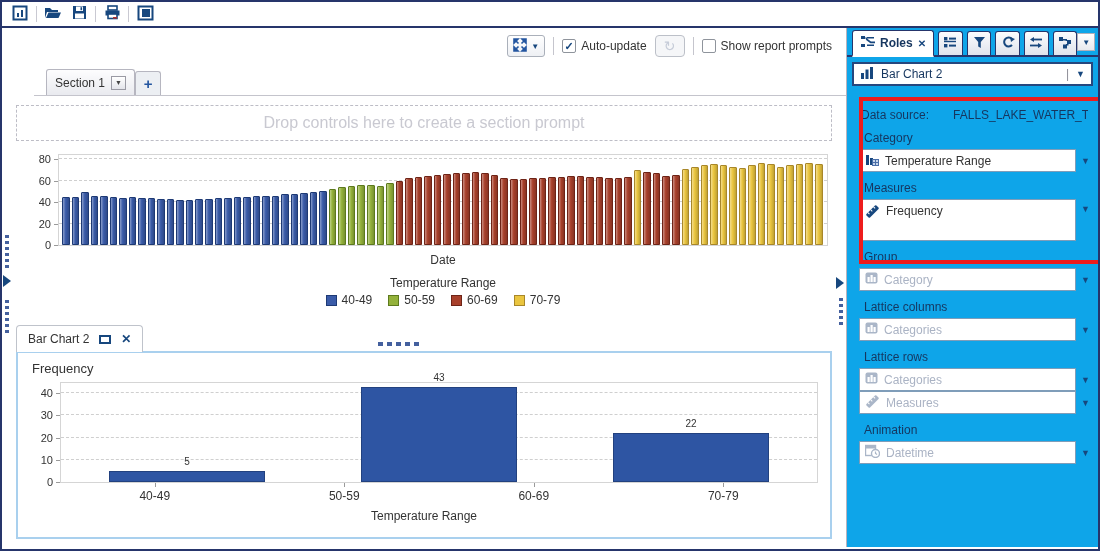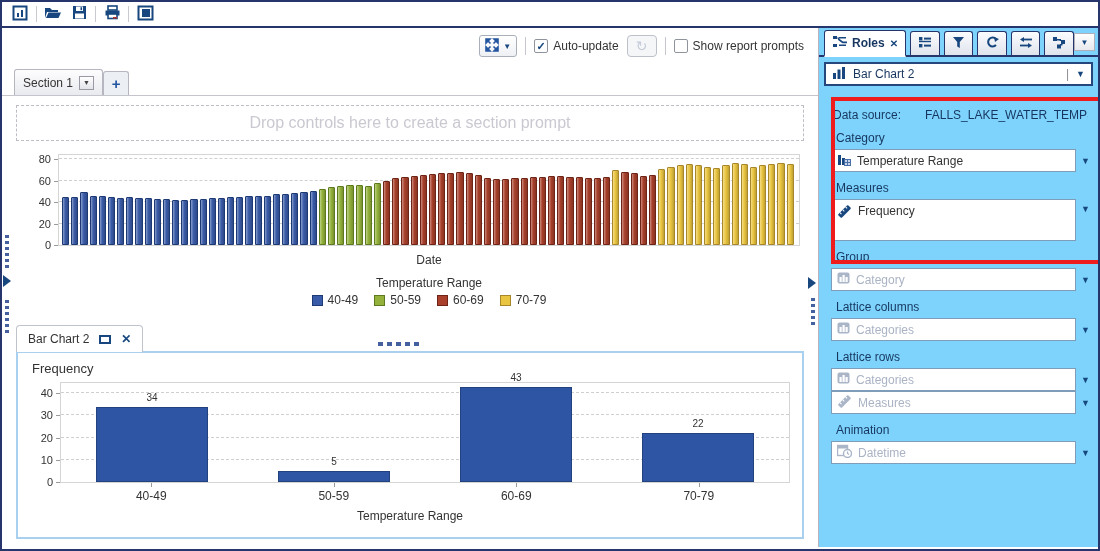--- a/index.html
+++ b/index.html
@@ -8,33 +8,33 @@
   .app { position:relative; width:1100px; height:551px; background:#fff; border:2px solid #26356b; overflow:hidden; }
 
   
   .toolbar { height:26px; border-bottom:2px solid #26356b; display:flex; align-items:center; padding-left:5px; background:#fff; }
   .tb-btn { width:26px; height:22px; display:flex; align-items:center; justify-content:center; cursor:pointer; }
   .tb-sep { width:1px; height:16px; background:#c9c9d2; margin:0 3px; }
 
   
   .main { display:flex; height:519px; }
   .canvas { position:relative; flex:1; background:#fff; min-width:0; }
-  .right-panel { position:relative; width:280px; background:#7dd3fc; border-left:1px solid #b9b3bd; }
+  .right-panel { position:relative; width:252px; background:#0ea5e9; border-left:1px solid #b9b3bd; }
 
   
   .canvas-controls { height:32px; display:flex; align-items:center; justify-content:flex-end; gap:8px; padding-right:14px; padding-top:4px; }
   .expand-btn { display:flex; align-items:center; gap:4px; border:1px solid #aab0ba; border-radius:3px; background:linear-gradient(#ffffff,#eef0f4); padding:2px 5px; height:22px; cursor:pointer; }
   .mini-caret { color:#17477e; font-size:8px; }
   .ctl-sep { width:1px; height:18px; background:#c5c5cd; }
   .checkbox-row { display:flex; align-items:center; gap:5px; cursor:pointer; }
   .cb { width:14px; height:14px; border:1px solid #8f949c; background:#fff; display:flex; align-items:center; justify-content:center; font-size:11px; font-weight:bold; color:#17477e; border-radius:2px; }
   .refresh-btn { width:30px; height:22px; border:1px solid #bcc0c8; border-radius:4px; background:#f5f6f8; color:#c6ccd8; font-size:14px; display:flex; align-items:center; justify-content:center; }
 
   
-  .section-bar { height:28px; margin-top:8px; border-bottom:1px solid #c4c4cc; display:flex; align-items:flex-end; padding-left:12px; }
+  .section-bar { height:28px; margin-top:8px; border-bottom:1px solid #c4c4cc; display:flex; align-items:flex-end; padding-left:12px;margin-left:32px; }
   .section-tab { display:flex; align-items:center; gap:6px; border:1px solid #b6b6c0; border-bottom:none; border-radius:3px 3px 0 0; background:linear-gradient(#fdfdfe,#e9eaef); padding:4px 8px; height:26px; cursor:pointer; }
   .mini-select { width:15px; height:14px; border:1px solid #9a9aa4; background:linear-gradient(#fff,#e3e4ea); display:flex; align-items:center; justify-content:center; font-size:7px; color:#444; }
   .add-tab { display:flex; align-items:center; justify-content:center; border:1px solid #b6b6c0; border-bottom:none; border-radius:3px 3px 0 0; background:#eceff3; width:26px; height:24px; color:#2456a0; font-size:15px; font-weight:bold; cursor:pointer; }
 
   
   .prompt-drop { margin:9px 14px 0 14px; height:36px; border:1px dashed #bdbdc6; display:flex; align-items:center; justify-content:center; color:#c9c9d1; font-size:16px; }
 
   
   .chart1 { margin:13px 18px 0 22px; }
   .chart-title { font-size:13px; color:#333; }
@@ -378,24 +378,20 @@
               <span class="ytick" style="bottom: 66.6px;"></span>
               <span class="ylab" style="bottom: 82.8px;">40</span>
               <span class="ytick" style="bottom: 88.8px;"></span>
             </div>
           <div class="c2-plot" id="c2-plot">
               <div class="gridline" style="bottom: 22.2px;"></div>
               <div class="gridline" style="bottom: 44.4px;"></div>
               <div class="gridline" style="bottom: 66.6px;"></div>
               <div class="gridline" style="bottom: 88.8px;"></div>
               <div class="c2-cell">
-                <div class="bar2" style="height: 75.48px; background-color: rgb(46, 85, 163); border: 1px solid rgb(34, 65, 127);"></div>
-                <span class="bar2-val" style="bottom: 79.48px;">34</span>
-              </div>
-              <div class="c2-cell">
                 <div class="bar2" style="height: 11.1px; background-color: rgb(46, 85, 163); border: 1px solid rgb(34, 65, 127);"></div>
                 <span class="bar2-val" style="bottom: 15.1px;">5</span>
               </div>
               <div class="c2-cell">
                 <div class="bar2" style="height: 95.46px; background-color: rgb(46, 85, 163); border: 1px solid rgb(34, 65, 127);"></div>
                 <span class="bar2-val" style="bottom: 99.46px;">43</span>
               </div>
               <div class="c2-cell">
                 <div class="bar2" style="height: 48.84px; background-color: rgb(46, 85, 163); border: 1px solid rgb(34, 65, 127);"></div>
                 <span class="bar2-val" style="bottom: 52.84px;">22</span>

